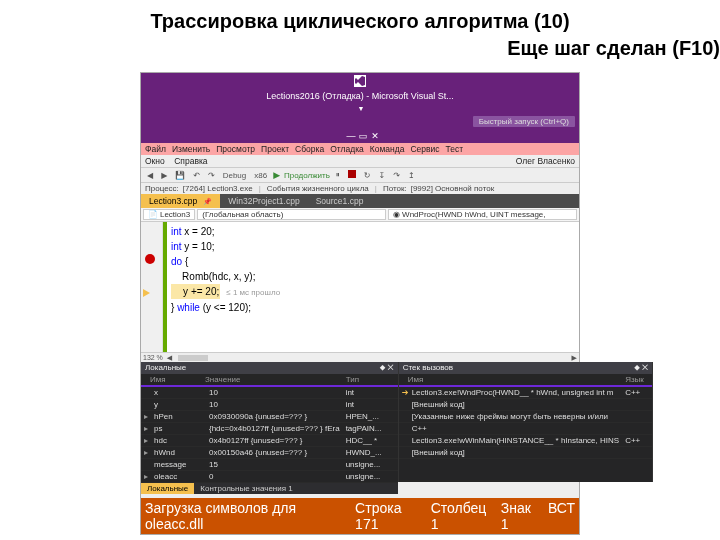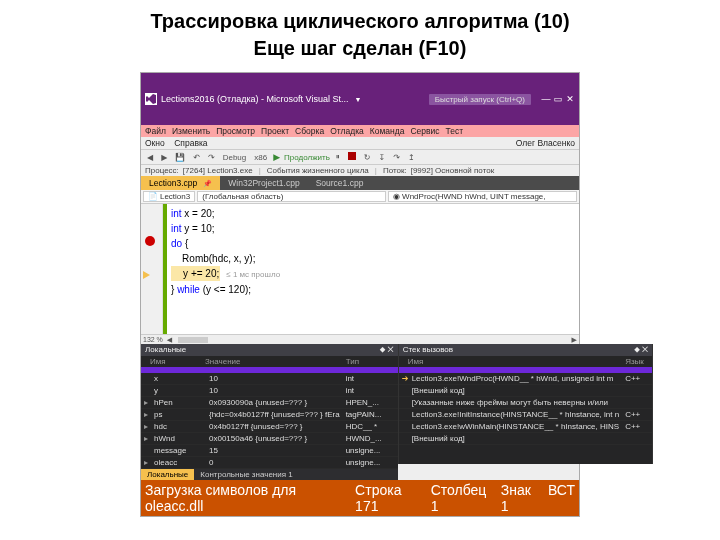--- a/index.html
+++ b/index.html
@@ -1,20 +1,20 @@
 <!DOCTYPE html>
 <html><head>
 <meta charset="utf-8">
 <style>
   * { box-sizing: border-box; margin: 0; padding: 0; font-family: "Segoe UI", Tahoma, sans-serif; }
   body { background: #fff; width: 720px; height: 540px; overflow: hidden; }
   .slide-title { text-align: center; padding: 10px 0 4px; font-size: 20px; font-weight: bold; color: #000; }
-  .slide-sub { text-align: center; font-size: 20px; font-weight: bold; color: #000; margin-bottom: 12px; }
+  .slide-sub { text-align: right; font-size: 20px; font-weight: bold; color: #000; margin-bottom: 12px; }
   .vs { width: 440px; margin: 0 auto; border: 1px solid #aaa; font-size: 9px; color: #333; background: #eee; }
-  .vs-titlebar { display: flex; align-items: center; background: #68217a; color: #fff; padding: 20px 4px; font-size: 9px; gap: 4px; }
+  .vs-titlebar { display: flex; align-items: center; background: #68217a; color: #fff; padding: 2px 4px; font-size: 9px; gap: 4px; flex-direction: column; }
   .vs-titlebar .logo { width: 12px; height: 12px; background: #fff; display: inline-flex; align-items: center; justify-content: center; }
   .vs-titlebar .logo svg { width: 10px; height: 10px; }
   .vs-titlebar .arrow { margin-left: 2px; font-size: 7px; }
   .vs-titlebar .search { margin-left: auto; background: #8a54a0; color: #ddd; padding: 1px 6px; font-size: 8px; border-radius: 1px; }
   .vs-titlebar .winctl { margin-left: 6px; display: flex; gap: 2px; }
   .vs-titlebar .winctl span { width: 10px; text-align: center; }
   .menubar { display: flex; background: #fca5a5; padding: 1px 4px; gap: 6px; font-size: 8.5px; color: #222; }
   .menubar-row2 { display: flex; background: #eee; padding: 1px 4px; gap: 6px; font-size: 8.5px; color: #222; justify-content: space-between; }
   .menubar-row2 .user { color: #222; }
   .toolbar { display: flex; align-items: center; background: #eee; border-top: 1px solid #ccc; border-bottom: 1px solid #ccc; padding: 2px 4px; gap: 4px; font-size: 8px; }
@@ -40,21 +40,21 @@
   .kw { color: #0000ff; }
   .code .hl { background: #fbe7a7; display: inline-block; padding: 0 1px; }
   .code .tip { color: #999; font-size: 8px; margin-left: 6px; }
   .scroll-x { height: 10px; background: #eee; border-top: 1px solid #ccc; display: flex; align-items: center; padding: 0 2px; font-size: 7px; color: #555; }
   .scroll-x .handle { height: 6px; background: #ccc; width: 30px; margin-left: 6px; }
   .scroll-x .zoom { margin-right: 4px; }
   .scroll-x .sp { flex: 1; }
   .panels { display: flex; height: 120px; }
   .panel { flex: 1; display: flex; flex-direction: column; background: #252526; color: #ccc; font-size: 8px; border-right: 1px solid #333; }
   .panel-title { background: #3f3f46; padding: 1px 4px; display: flex; justify-content: space-between; color: #eee; }
-  .panel-head { display: flex; background: #252526; border-bottom: 6px solid #6d28d9; color: #999; }
+  .panel-head { display: flex; background: #252526; border-bottom: 2px solid #6d28d9; color: #999; }
   .panel-head span, .prow span { padding: 1px 3px; }
   .prow { display: flex; background: #252526; color: #ddd; border-bottom: 1px solid #2a2a2a; }
   .prow .ico { width: 10px; text-align: center; color: #999; }
   .col-n { width: 55px; overflow: hidden; text-overflow: ellipsis; white-space: nowrap; }
   .col-v { flex: 1; overflow: hidden; text-overflow: ellipsis; white-space: nowrap; }
   .col-t { width: 55px; overflow: hidden; text-overflow: ellipsis; white-space: nowrap; }
   .panel-tabs { margin-top: auto; display: flex; background: #2d2d30; }
   .panel-tabs .ptab { padding: 1px 6px; color: #ccc; }
   .panel-tabs .ptab.active { background: #f5c04e; color: #000; }
   .statusbar { background: #ca5100; color: #fff; font-size: 14px; padding: 2px 4px; display: flex; gap: 10px; margin-top: 16px; }
@@ -256,21 +256,20 @@
             <span class="cs-col-n">[Внешний код]</span>
             <span class="cs-col-l"></span>
           </div>
           <div class="prow">
             <span class="ico" style="color:#f5c04e"></span>
             <span class="cs-col-n">[Указанные ниже фреймы могут быть неверны и/или</span>
             <span class="cs-col-l"></span>
           </div>
           <div class="prow">
             <span class="ico" style="color:#f5c04e"></span>
-            <span class="cs-col-n">Lection3.exe!InitInstance(HINSTANCE__ * hInstance, int n</span>
             <span class="cs-col-l">C++</span>
           </div>
           <div class="prow">
             <span class="ico" style="color:#f5c04e"></span>
             <span class="cs-col-n">Lection3.exe!wWinMain(HINSTANCE__ * hInstance, HINS</span>
             <span class="cs-col-l">C++</span>
           </div>
           <div class="prow">
             <span class="ico" style="color:#f5c04e"></span>
             <span class="cs-col-n">[Внешний код]</span>

